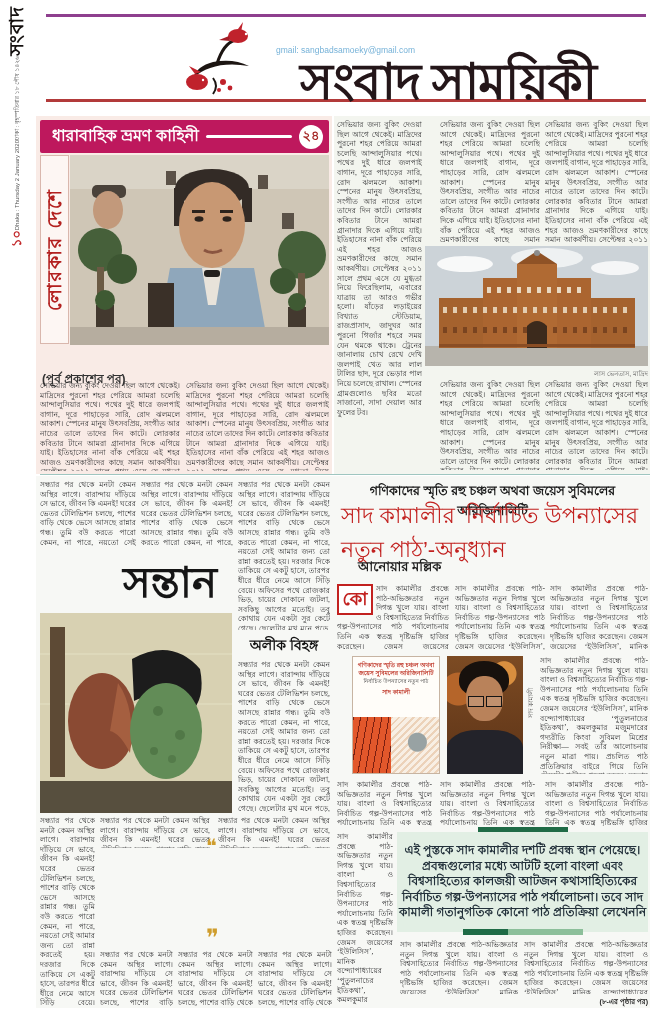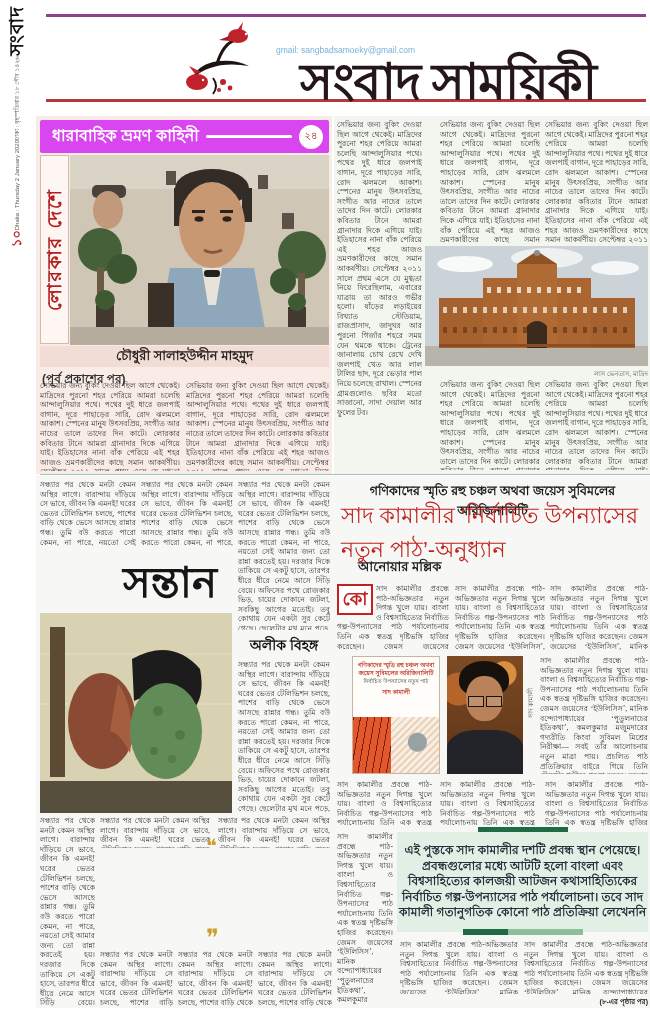--- a/index.html
+++ b/index.html
@@ -13,26 +13,26 @@
   .rule{position:absolute;}
   
   .side-strip{position:absolute;left:0;top:6px;width:34px;height:300px;display:flex;flex-direction:column;align-items:center;}
   .side-logo{font-weight:bold;font-size:19px;color:#14100f;letter-spacing:1px;}
   .side-dates{font-size:6px;color:#555;line-height:8px;}
   .side-page{color:#c2282a;font-weight:bold;font-size:13px;}
   .nameplate{font-family:"Liberation Serif",serif;font-weight:bold;color:#241619;font-size:50px;
              letter-spacing:-1px;white-space:nowrap;}
   .email{font-size:8.5px;color:#76b2d8;}
   
-  .serial-bar{position:absolute;left:40px;top:120px;width:289px;height:33px;background:#d946ef;border-radius:2px;
+  .serial-bar{position:absolute;left:40px;top:120px;width:289px;height:33px;background:#be185d;border-radius:2px;
               display:flex;align-items:center;padding:0 6px 0 12px;box-sizing:border-box;}
   .serial-label{color:#fff;font-weight:bold;font-size:16px;white-space:nowrap;}
   .serial-line{flex:1;height:3px;background:#fff;margin:0 7px;border-radius:2px;}
-  .serial-circle{width:24px;height:24px;border-radius:50%;background:#fff;color:#a32423;font-weight:normal;
-                 font-size:10px;display:flex;align-items:center;justify-content:center;}
+  .serial-circle{width:24px;height:24px;border-radius:50%;background:#fff;color:#a32423;font-weight:bold;
+                 font-size:13px;display:flex;align-items:center;justify-content:center;}
   .vertical-title{position:absolute;left:40px;top:155px;width:29px;height:189px;background:#fdf6f3;
                   border:1px solid #d9b7ad;display:flex;align-items:center;justify-content:center;box-sizing:border-box;}
   .vertical-title span{font-size:19px;font-weight:bold;color:#b3201f;letter-spacing:2px;}
   .author-bar{position:absolute;left:40px;top:346px;width:289px;height:21px;background:#f2ddd6;
               display:flex;align-items:center;justify-content:center;font-weight:bold;font-size:13px;color:#2a2223;}
   .cont-note{position:absolute;left:42px;top:370px;font-size:12px;font-weight:bold;color:#333;text-align:center;}
   .caption{position:absolute;font-size:6.5px;color:#5a5a5a;text-align:right;}
   
   .story-headline{position:absolute;left:60px;top:550px;width:220px;text-align:center;
                   font-family:"Liberation Serif",serif;font-weight:bold;font-size:42px;color:#151515;}
@@ -154,21 +154,20 @@
     <circle cx="232" cy="100" r="24" fill="#46603a"></circle>
     <circle cx="213" cy="126" r="13" fill="#3d5632"></circle>
     <rect x="228" y="118" width="7" height="34" fill="#6b5a44"></rect>
     <rect y="172" width="259" height="18" fill="#b6ad9f"></rect>
     <rect x="26" y="150" width="18" height="22" fill="#43392f"></rect>
     <circle cx="35" cy="145" r="10" fill="#3f5a33"></circle>
     <rect x="218" y="152" width="18" height="20" fill="#43392f"></rect>
     <circle cx="227" cy="147" r="9" fill="#3f5a33"></circle>
   </svg>
 
-  <div class="author-bar">চৌধুরী সালাহউদ্দীন মাহমুদ</div>
   <div class="cont-note">(পূর্ব প্রকাশের পর)</div>
 
   <div class="body-block" style="left:40px;top:381px;width:140px;height:90px;">সেভিয়ার জন্য বুকিং দেওয়া ছিল আগে থেকেই। মাদ্রিদের পুরনো শহর পেরিয়ে আমরা চলেছি আন্দালুসিয়ার পথে। পথের দুই ধারে জলপাই বাগান, দূরে পাহাড়ের সারি, রোদ ঝলমলে আকাশ। স্পেনের মানুষ উৎসবপ্রিয়, সংগীত আর নাচের তালে তাদের দিন কাটে। লোরকার কবিতার টানে আমরা গ্রানাদার দিকে এগিয়ে যাই। ইতিহাসের নানা বাঁক পেরিয়ে এই শহর আজও ভ্রমণকারীদের কাছে সমান আকর্ষণীয়। সেপ্টেম্বর ২০১১ সালে প্রথম এসে যে মুগ্ধতা নিয়ে ফিরেছিলাম, এবারের যাত্রায় তা আরও গভীর হলো। ষাঁড়ের লড়াইয়ের বিখ্যাত স্টেডিয়াম, রাজপ্রাসাদ, জাদুঘর আর পুরনো গির্জার শহরে সময় যেন থমকে থাকে। ট্রেনের জানালায় চোখ রেখে দেখি জলপাই খেত আর লাল টালির ছাদ, দূরে ভেড়ার পাল নিয়ে চলেছে রাখাল। স্পেনের গ্রামগুলোও ছবির মতো সাজানো, সাদা দেয়াল আর ফুলের টব।</div>
   <div class="body-block" style="left:186px;top:381px;width:143px;height:90px;">সেভিয়ার জন্য বুকিং দেওয়া ছিল আগে থেকেই। মাদ্রিদের পুরনো শহর পেরিয়ে আমরা চলেছি আন্দালুসিয়ার পথে। পথের দুই ধারে জলপাই বাগান, দূরে পাহাড়ের সারি, রোদ ঝলমলে আকাশ। স্পেনের মানুষ উৎসবপ্রিয়, সংগীত আর নাচের তালে তাদের দিন কাটে। লোরকার কবিতার টানে আমরা গ্রানাদার দিকে এগিয়ে যাই। ইতিহাসের নানা বাঁক পেরিয়ে এই শহর আজও ভ্রমণকারীদের কাছে সমান আকর্ষণীয়। সেপ্টেম্বর ২০১১ সালে প্রথম এসে যে মুগ্ধতা নিয়ে ফিরেছিলাম, এবারের যাত্রায় তা আরও গভীর হলো। ষাঁড়ের লড়াইয়ের বিখ্যাত স্টেডিয়াম, রাজপ্রাসাদ, জাদুঘর আর পুরনো গির্জার শহরে সময় যেন থমকে থাকে। ট্রেনের জানালায় চোখ রেখে দেখি জলপাই খেত আর লাল টালির ছাদ, দূরে ভেড়ার পাল নিয়ে চলেছে রাখাল। স্পেনের গ্রামগুলোও ছবির মতো সাজানো, সাদা দেয়াল আর ফুলের টব।</div>
 
   <div class="body-block" style="left:337px;top:120px;width:85px;height:350px;">সেভিয়ার জন্য বুকিং দেওয়া ছিল আগে থেকেই। মাদ্রিদের পুরনো শহর পেরিয়ে আমরা চলেছি আন্দালুসিয়ার পথে। পথের দুই ধারে জলপাই বাগান, দূরে পাহাড়ের সারি, রোদ ঝলমলে আকাশ। স্পেনের মানুষ উৎসবপ্রিয়, সংগীত আর নাচের তালে তাদের দিন কাটে। লোরকার কবিতার টানে আমরা গ্রানাদার দিকে এগিয়ে যাই। ইতিহাসের নানা বাঁক পেরিয়ে এই শহর আজও ভ্রমণকারীদের কাছে সমান আকর্ষণীয়। সেপ্টেম্বর ২০১১ সালে প্রথম এসে যে মুগ্ধতা নিয়ে ফিরেছিলাম, এবারের যাত্রায় তা আরও গভীর হলো। ষাঁড়ের লড়াইয়ের বিখ্যাত স্টেডিয়াম, রাজপ্রাসাদ, জাদুঘর আর পুরনো গির্জার শহরে সময় যেন থমকে থাকে। ট্রেনের জানালায় চোখ রেখে দেখি জলপাই খেত আর লাল টালির ছাদ, দূরে ভেড়ার পাল নিয়ে চলেছে রাখাল। স্পেনের গ্রামগুলোও ছবির মতো সাজানো, সাদা দেয়াল আর ফুলের টব।</div>
   <div class="body-block" style="left:440px;top:120px;width:100px;height:123px;">সেভিয়ার জন্য বুকিং দেওয়া ছিল আগে থেকেই। মাদ্রিদের পুরনো শহর পেরিয়ে আমরা চলেছি আন্দালুসিয়ার পথে। পথের দুই ধারে জলপাই বাগান, দূরে পাহাড়ের সারি, রোদ ঝলমলে আকাশ। স্পেনের মানুষ উৎসবপ্রিয়, সংগীত আর নাচের তালে তাদের দিন কাটে। লোরকার কবিতার টানে আমরা গ্রানাদার দিকে এগিয়ে যাই। ইতিহাসের নানা বাঁক পেরিয়ে এই শহর আজও ভ্রমণকারীদের কাছে সমান আকর্ষণীয়। সেপ্টেম্বর ২০১১ সালে প্রথম এসে যে মুগ্ধতা নিয়ে ফিরেছিলাম, এবারের যাত্রায় তা আরও গভীর হলো। ষাঁড়ের লড়াইয়ের বিখ্যাত স্টেডিয়াম, রাজপ্রাসাদ, জাদুঘর আর পুরনো গির্জার শহরে সময় যেন থমকে থাকে। ট্রেনের জানালায় চোখ রেখে দেখি জলপাই খেত আর লাল টালির ছাদ, দূরে ভেড়ার পাল নিয়ে চলেছে রাখাল। স্পেনের গ্রামগুলোও ছবির মতো সাজানো, সাদা দেয়াল আর ফুলের টব।</div>
   <div class="body-block" style="left:545px;top:120px;width:103px;height:123px;">সেভিয়ার জন্য বুকিং দেওয়া ছিল আগে থেকেই। মাদ্রিদের পুরনো শহর পেরিয়ে আমরা চলেছি আন্দালুসিয়ার পথে। পথের দুই ধারে জলপাই বাগান, দূরে পাহাড়ের সারি, রোদ ঝলমলে আকাশ। স্পেনের মানুষ উৎসবপ্রিয়, সংগীত আর নাচের তালে তাদের দিন কাটে। লোরকার কবিতার টানে আমরা গ্রানাদার দিকে এগিয়ে যাই। ইতিহাসের নানা বাঁক পেরিয়ে এই শহর আজও ভ্রমণকারীদের কাছে সমান আকর্ষণীয়। সেপ্টেম্বর ২০১১ সালে প্রথম এসে যে মুগ্ধতা নিয়ে ফিরেছিলাম, এবারের যাত্রায় তা আরও গভীর হলো। ষাঁড়ের লড়াইয়ের বিখ্যাত স্টেডিয়াম, রাজপ্রাসাদ, জাদুঘর আর পুরনো গির্জার শহরে সময় যেন থমকে থাকে। ট্রেনের জানালায় চোখ রেখে দেখি জলপাই খেত আর লাল টালির ছাদ, দূরে ভেড়ার পাল নিয়ে চলেছে রাখাল। স্পেনের গ্রামগুলোও ছবির মতো সাজানো, সাদা দেয়াল আর ফুলের টব।</div>
 
   <svg class="abs" style="left:425px;top:246px;" width="223" height="120" viewBox="0 0 223 120">

